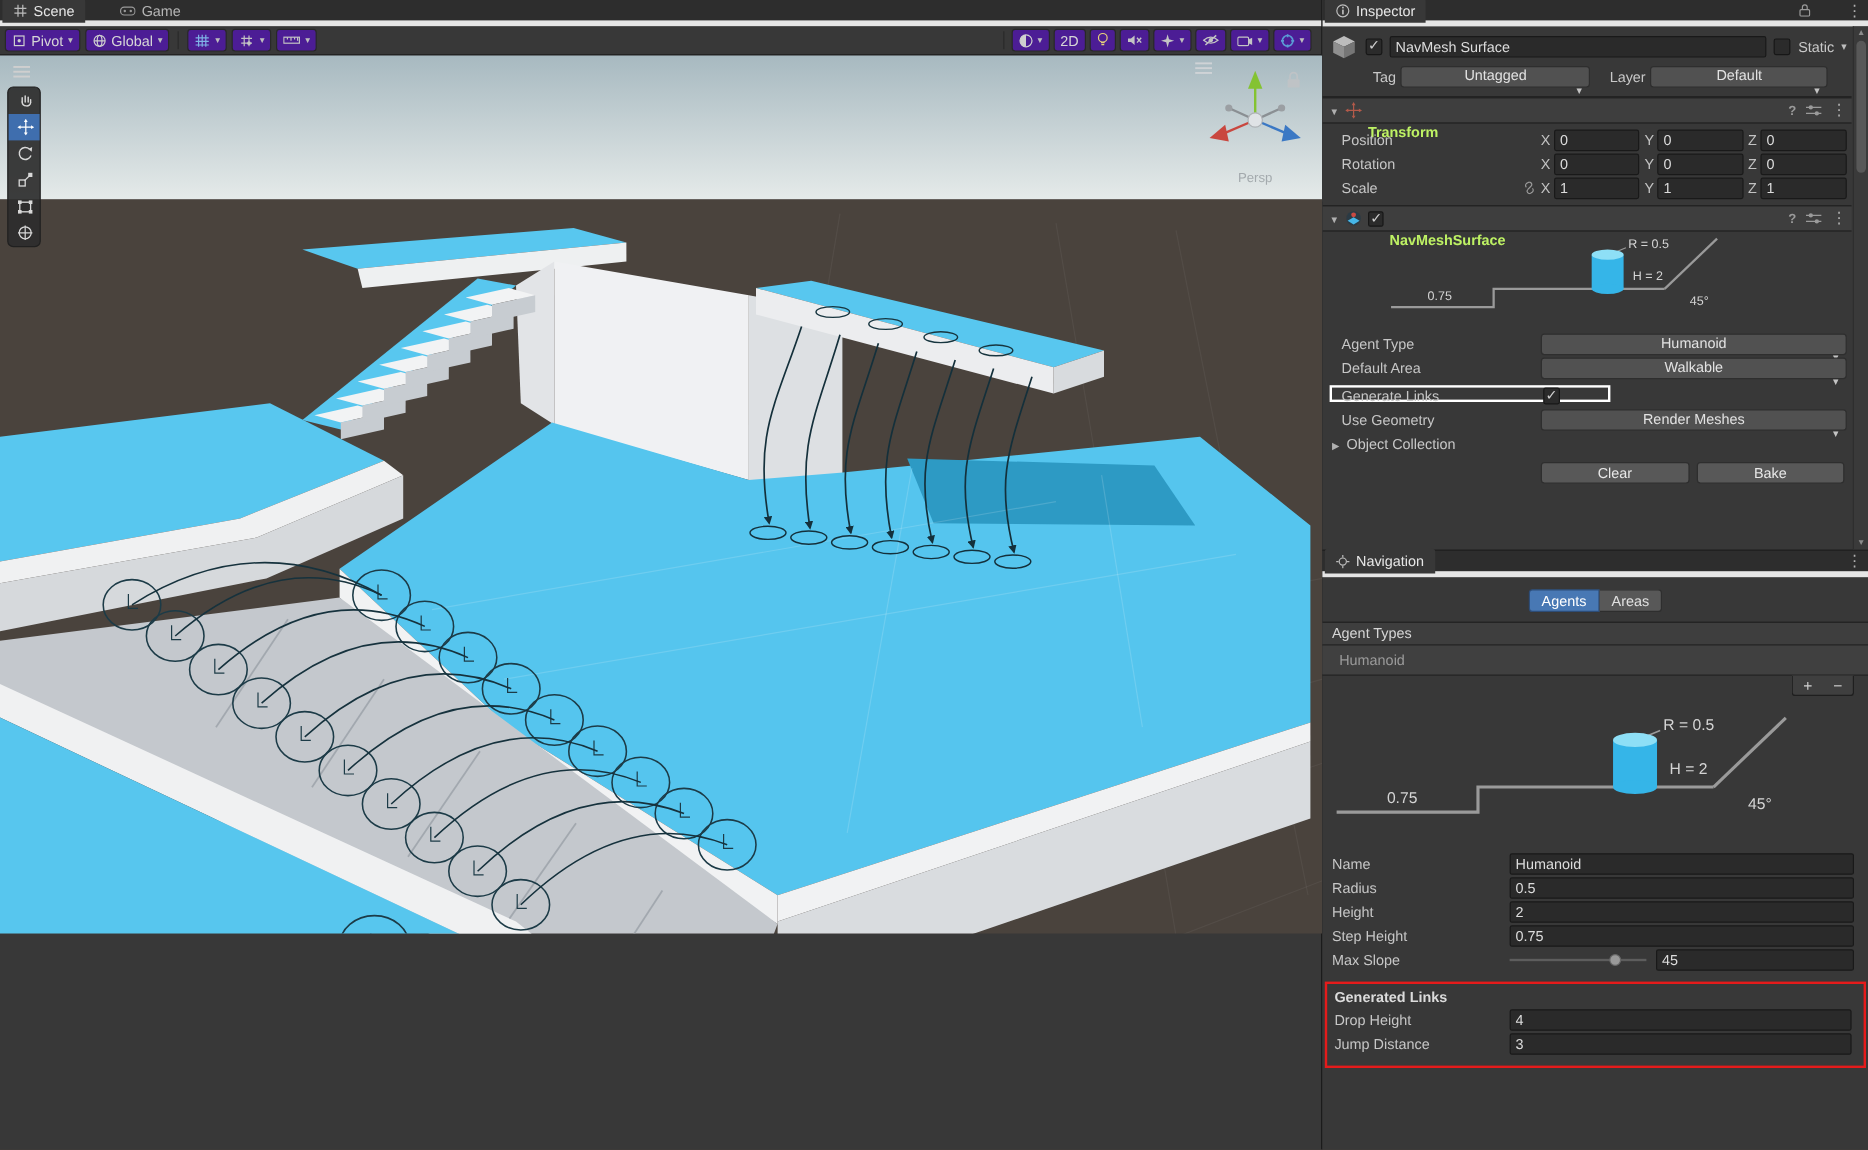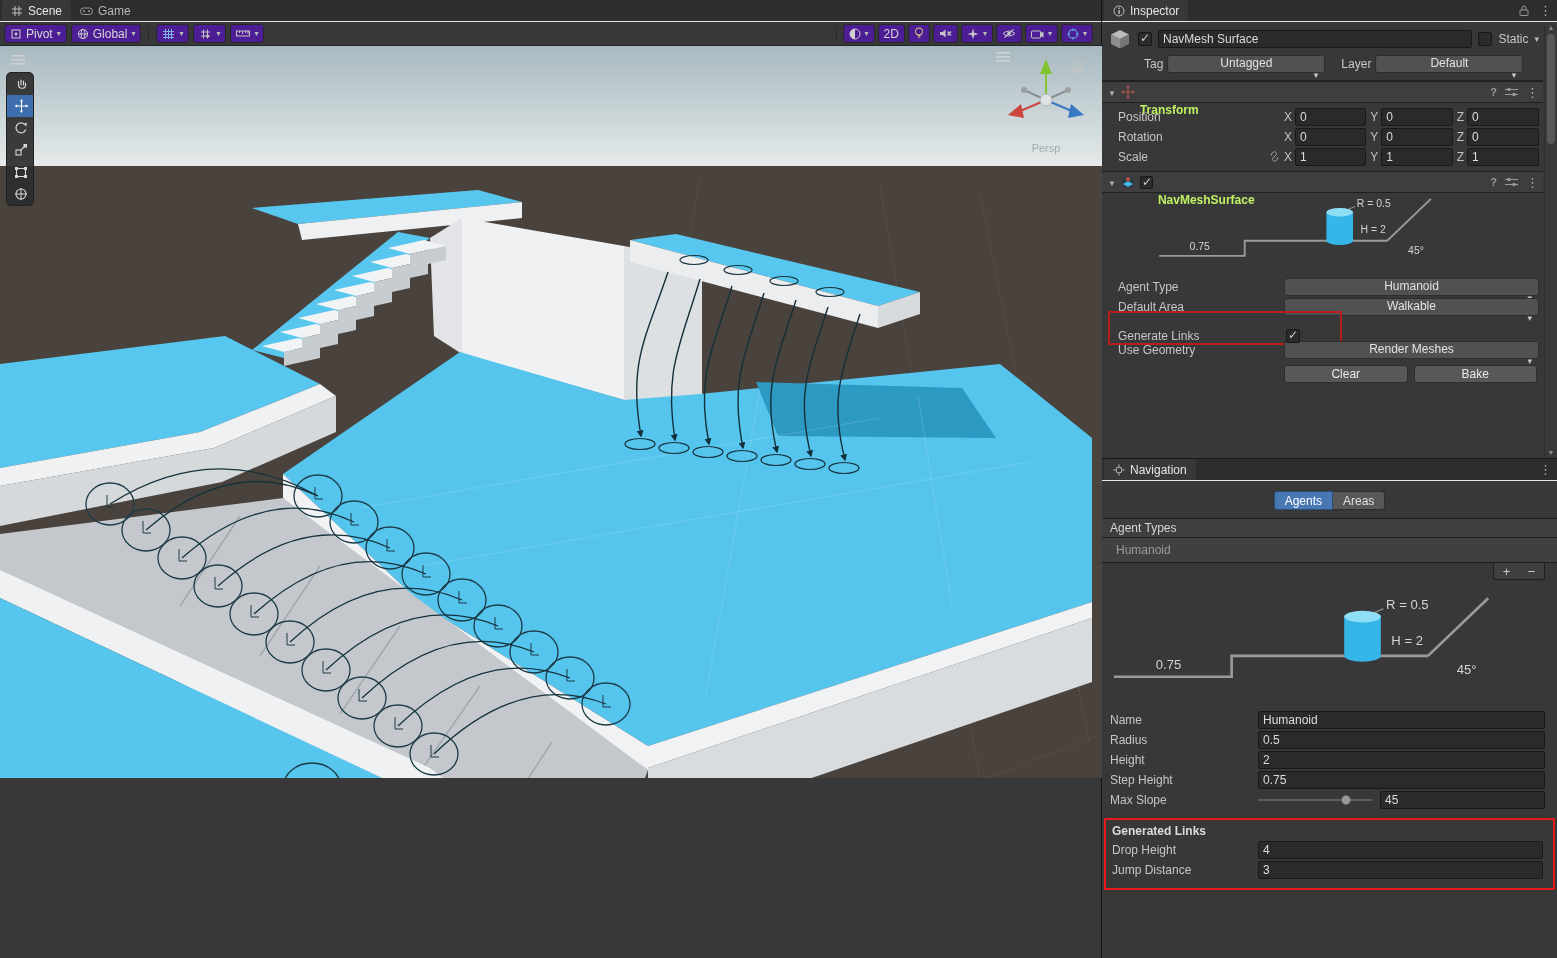--- a/index.html
+++ b/index.html
@@ -1,20 +1,20 @@
 <!DOCTYPE html>
 <html><head>
 <meta charset="utf-8">
 <style>
   * { box-sizing: border-box; margin:0; padding:0; }
   html,body { width:1557px; height:958px; overflow:hidden; }
   body { background:#383838; font-family:"Liberation Sans","DejaVu Sans",sans-serif; font-size:12px; color:#c8c8c8; position:relative; }
 
   
-  .tabbar { height:22px; background:#2d2d2d; border-bottom:1px solid #e5e5e5; display:flex; align-items:center; padding-left:2px; }
+  .tabbar { height:22px; background:#2d2d2d; border-bottom:5px solid #e5e5e5; display:flex; align-items:center; padding-left:2px;gap:20px; }
   .tab { height:21px; display:flex; align-items:center; gap:5px; padding:0 9px; color:#b5b5b5; font-size:12px; }
   .tab.active { background:#383838; color:#e6e6e6; border-radius:3px 3px 0 0; }
   .tabbar .spacer { flex:1; }
   .tabbar .mini-ico { color:#9a9a9a; font-size:12px; padding:0 5px; height:21px; display:flex; align-items:center; }
 
   .dd { height:18px; background:#515151; border:1px solid #2e2e2e; border-radius:3px; display:flex; align-items:center; padding:0 6px; color:#e2e2e2; font-size:12px;flex-direction:column; }
   .dd .arr { margin-left:auto; color:#c4c4c4; font-size:9px; padding-left:6px; }
   .txt-field, .num-field { height:18px; background:#2a2a2a; border:1px solid #191919; border-radius:2px; color:#dcdcdc; font-size:12px; padding:0 4px; font-family:"Liberation Sans","DejaVu Sans",sans-serif; outline:none; }
   .btn { height:18px; background:#585858; border:1px solid #2e2e2e; border-radius:3px; color:#e8e8e8; font-size:12px; display:flex; align-items:center; justify-content:center; }
   .cb { width:14px; height:14px; background:#2b2b2b; border:1px solid #171717; border-radius:2px; position:relative; flex:0 0 auto; }
@@ -49,21 +49,21 @@
   .comp-header .title { font-weight:bold; color:#bef264;margin-top:36px; }
   .comp-header .right { margin-left:auto; display:flex; align-items:center; gap:8px; }
   .row { display:flex; align-items:center; height:19px; margin:1px 4px 1px 6px; }
   .row .lbl { flex:0 0 176px; color:#c6c6c6; padding-left:10px; white-space:nowrap; overflow:hidden; }
   .vec { display:flex; flex:1; gap:4px; }
   .vgroup { display:flex; align-items:center; flex:1; gap:3px; }
   .axis { color:#c2c2c2; }
   .vgroup .num-field { width:100%; }
   .ctrl { flex:1; display:flex; }
   .ctrl > * { flex:1; }
-  .gl-wrap { display:flex; align-items:flex-end; border:2px solid #b91c1c; height:34px; width:234px; padding-left:8px; }
+  .gl-wrap { display:flex; align-items:flex-start; border:2px solid #ffffff; height:14px; width:234px; padding-left:8px; }
   .gl-wrap .lbl2 { flex:0 0 168px; color:#c6c6c6; }
   .fold-row { display:flex; align-items:center; gap:6px; height:18px; margin:2px 4px 2px 8px; color:#c8c8c8; }
   .buttons-row { display:flex; gap:6px; margin:6px 6px 6px 182px; }
   .buttons-row .btn { flex:1; }
   .obj-field { height:18px; background:#2a2a2a; border:1px solid #191919; border-radius:2px; display:flex; align-items:center; gap:4px; padding:0 4px; color:#8d8d8d; }
   .obj-field .pick { margin-left:auto; width:11px; height:11px; border-radius:50%; background:#3c3c3c; border:1px solid #5a5a5a; }
   .scrollbar { position:absolute; right:0; top:22px; bottom:0; width:13px; background:#3a3a3a; border-left:1px solid #2e2e2e; }
   .scrollbar .thumb { position:absolute; left:2px; right:2px; top:12px; height:110px; background:#585858; border-radius:4px; }
   .scrollbar .sb-arr { position:absolute; left:0; right:0; text-align:center; font-size:7px; color:#8c8c8c; }
 
@@ -701,20 +701,24 @@
         </div>
         <div class="row">
           <span class="lbl">Use Geometry</span>
           <div class="ctrl">
               <div class="dd">
                 <span>Render Meshes</span>
                 <span class="arr">▾</span>
               </div>
             </div>
         </div>
+        <div class="fold-row">
+          <span class="fold-closed"></span>
+          <span>Object Collection</span>
+        </div>
         <div class="buttons-row">
           <div class="btn">
               <span>Clear</span>
             </div>
           <div class="btn">
               <span>Bake</span>
             </div>
         </div>
       </div>
     </div>

